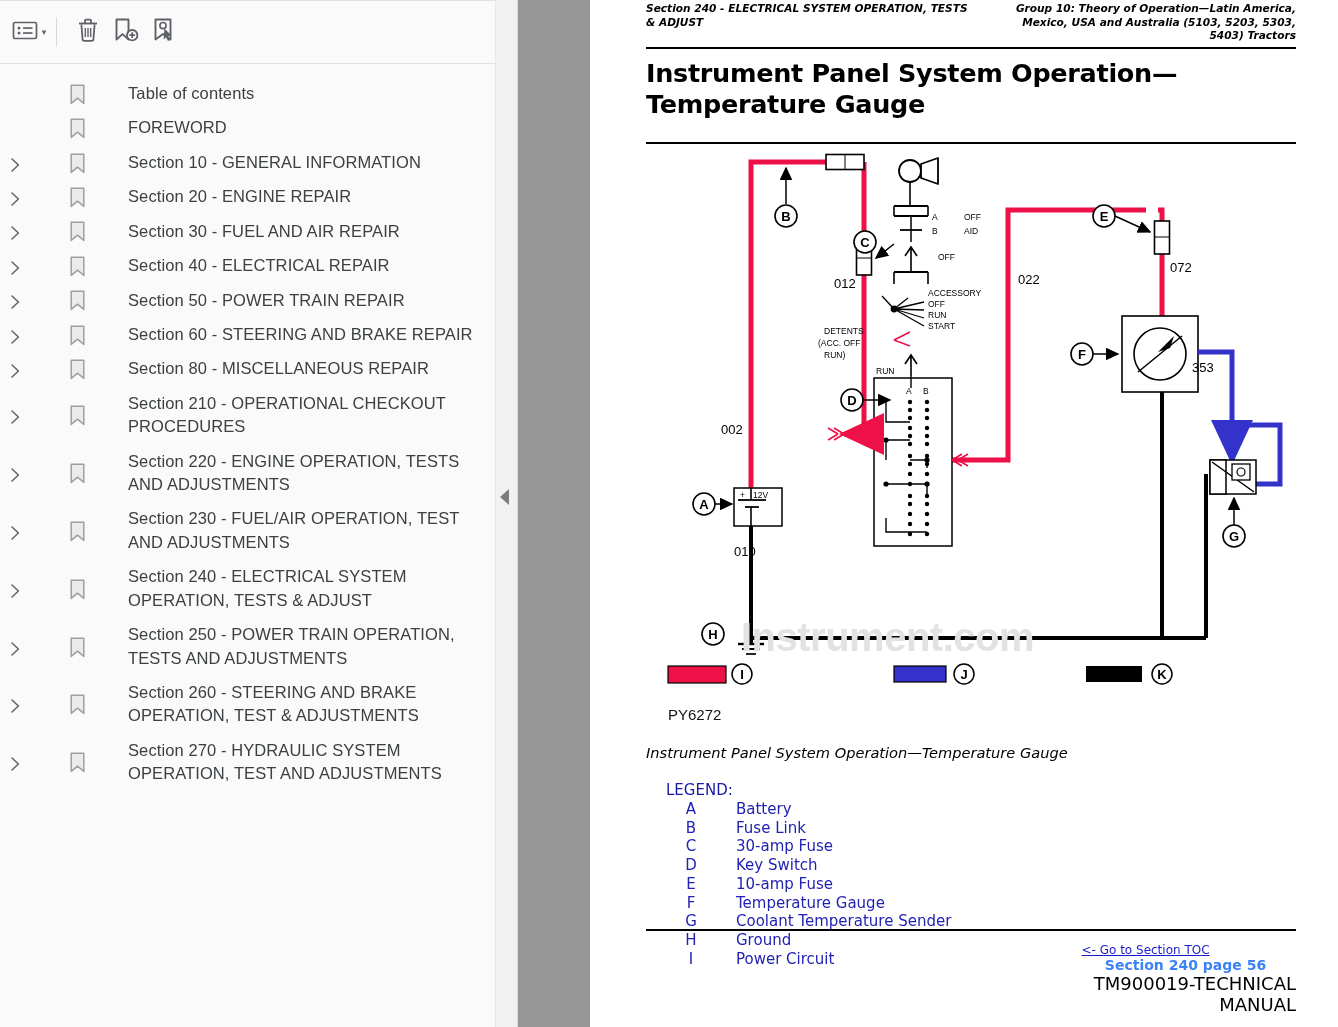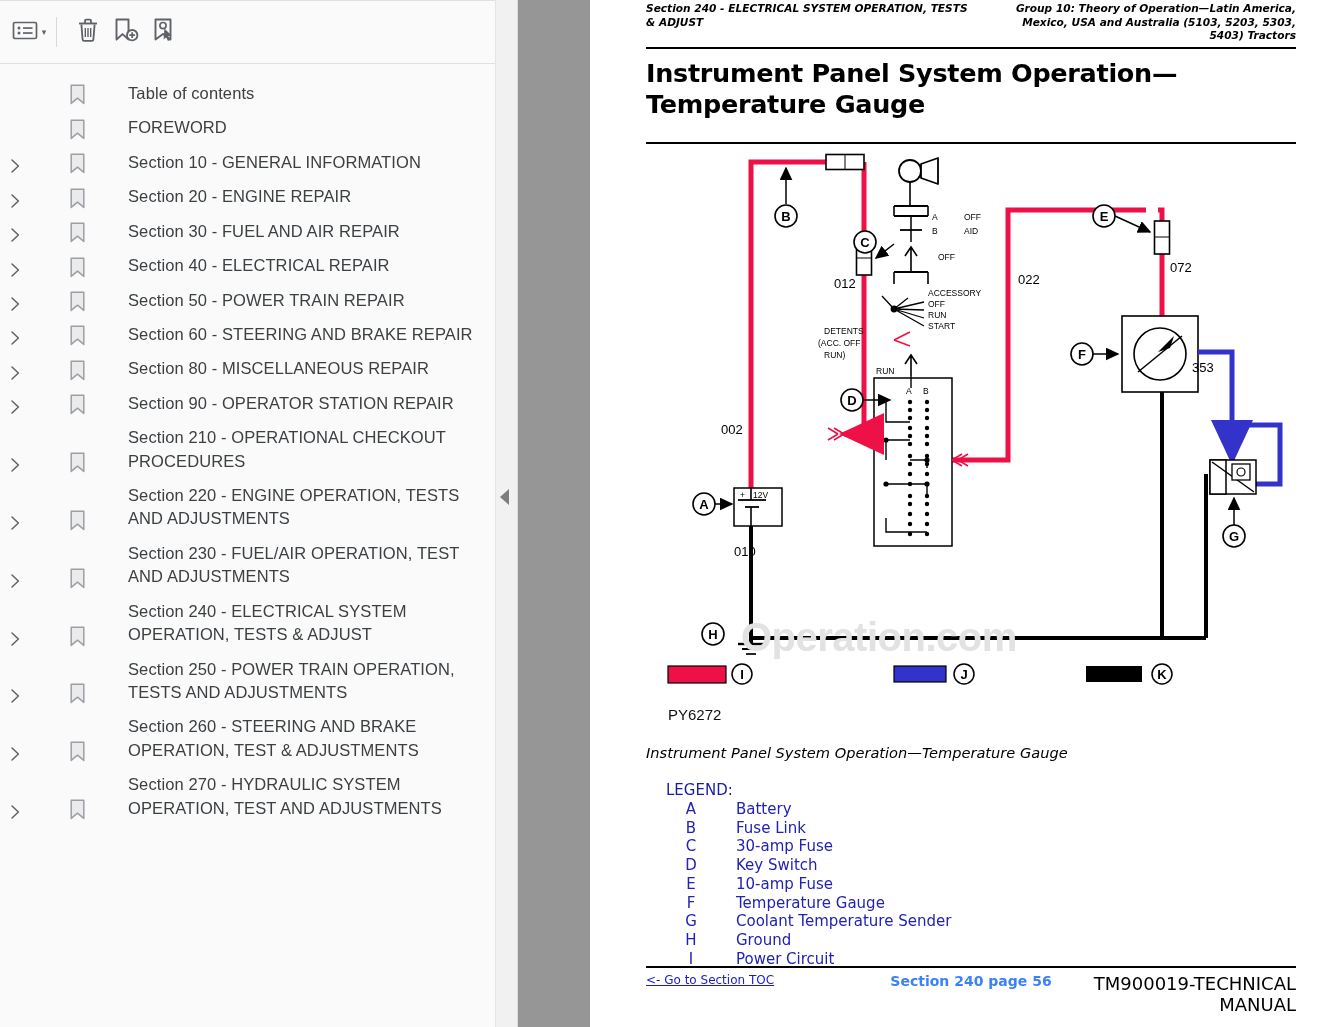--- a/index.html
+++ b/index.html
@@ -32,21 +32,21 @@
     height: 40px; min-width: 38px;
     cursor: pointer; color: #5f6368;
   }
   .tb-sep { width: 1px; height: 30px; background: #d9d9d9; margin: 0 12px 0 8px; }
   .caret { margin-left: 4px; font-size: 9px; line-height: 1; color: #5f6368; }
 
   #bm-list {
     flex: 1 1 auto; overflow-y: auto; padding-top: 12px;
   }
   .bm-row {
-    display: flex; align-items: flex-end;
+    display: flex; align-items: center;
     padding: 5px 10px 5px 4px;
     cursor: pointer;
     gap: 34px;
   }
   .bm-twisty {
     width: 22px; flex: 0 0 22px;
     display: flex; align-items: flex-start; justify-content: center;
     padding-top: 5px; color: #5f6368;
   }
   .bm-twisty.empty { visibility: hidden; }
@@ -148,23 +148,24 @@
     color: #1a1aa8;
   }
   .lg-row { display: flex; font-size: 15px; line-height: 1.25; }
   .lg-key { width: 90px; text-align: center; }
   .lg-val { }
 
   
   #pg-footer {
     position: absolute; left: 56px; right: 42px; bottom: 12px;
     border-top: 2px solid #000;
-    padding-top: 5px;
-    display: flex; align-items: flex-start;
+    padding-top: 12px;
+    display: flex; align-items: flex-end;
     font-family: "DejaVu Sans", sans-serif;
+    flex-direction: column;
   }
   #pg-footer .f-left {
     width: 33%; font-size: 12px; color: #1a1acd;
     text-decoration: underline; cursor: pointer;
   }
   #pg-footer .f-mid {
     width: 34%; text-align: center; font-size: 14px; font-weight: bold; color: #3b82f6;
   }
   #pg-footer .f-right {
     width: 33%; text-align: right; font-size: 18px; color: #000;
@@ -352,33 +353,20 @@
           <div class="bm-twisty">
             <svg width="11" height="16" viewBox="0 0 11 16">
               <path d="M2 2 L8.4 8 L2 14" fill="none" stroke="#5f6368" stroke-width="1.5" stroke-linecap="round" stroke-linejoin="round"></path>
             </svg>
           </div>
           <div class="bm-ico">
             <svg width="15" height="21" viewBox="0 0 15 21">
               <path d="M1.2 1.2 h12.6 v18.2 l-6.3 -5.2 l-6.3 5.2 z" fill="#ebebeb" stroke="#9aa0a6" stroke-width="1.5" stroke-linejoin="round"></path>
             </svg>
           </div>
-          <div class="bm-label">Section 90 - OPERATOR STATION REPAIR</div>
-        </div>
-        <div class="bm-row">
-          <div class="bm-twisty">
-            <svg width="11" height="16" viewBox="0 0 11 16">
-              <path d="M2 2 L8.4 8 L2 14" fill="none" stroke="#5f6368" stroke-width="1.5" stroke-linecap="round" stroke-linejoin="round"></path>
-            </svg>
-          </div>
-          <div class="bm-ico">
-            <svg width="15" height="21" viewBox="0 0 15 21">
-              <path d="M1.2 1.2 h12.6 v18.2 l-6.3 -5.2 l-6.3 5.2 z" fill="#ebebeb" stroke="#9aa0a6" stroke-width="1.5" stroke-linejoin="round"></path>
-            </svg>
-          </div>
           <div class="bm-label">Section 210 - OPERATIONAL CHECKOUT PROCEDURES</div>
         </div>
         <div class="bm-row">
           <div class="bm-twisty">
             <svg width="11" height="16" viewBox="0 0 11 16">
               <path d="M2 2 L8.4 8 L2 14" fill="none" stroke="#5f6368" stroke-width="1.5" stroke-linecap="round" stroke-linejoin="round"></path>
             </svg>
           </div>
           <div class="bm-ico">
             <svg width="15" height="21" viewBox="0 0 15 21">
@@ -465,21 +453,21 @@
 
         <div class="runhead">
           <div class="left">Section 240 - ELECTRICAL SYSTEM OPERATION, TESTS &amp; ADJUST</div>
           <div class="right">Group 10: Theory of Operation—Latin America, Mexico, USA and Australia (5103, 5203, 5303, 5403) Tractors</div>
         </div>
         <div class="runhead-rule"></div>
 
         <h1 class="doc-title">Instrument Panel System Operation—Temperature Gauge</h1>
 
         <div id="figure">
-          <div id="watermark">Operation.com</div>
+          <div id="watermark">Instrument.com</div>
 
           <svg width="650" height="588" viewBox="0 0 650 588">
             <defs>
               <marker id="arw" markerWidth="9" markerHeight="9" refX="8" refY="4.2" orient="auto">
                 <path d="M0,0 L9,4.2 L0,8.4 z" fill="#000"></path>
               </marker>
               <marker id="arwR" markerWidth="9" markerHeight="9" refX="8" refY="4.2" orient="auto">
                 <path d="M0,0 L9,4.2 L0,8.4 z" fill="#ED1147"></path>
               </marker>
               <marker id="arwB" markerWidth="9" markerHeight="9" refX="8" refY="4.2" orient="auto">

